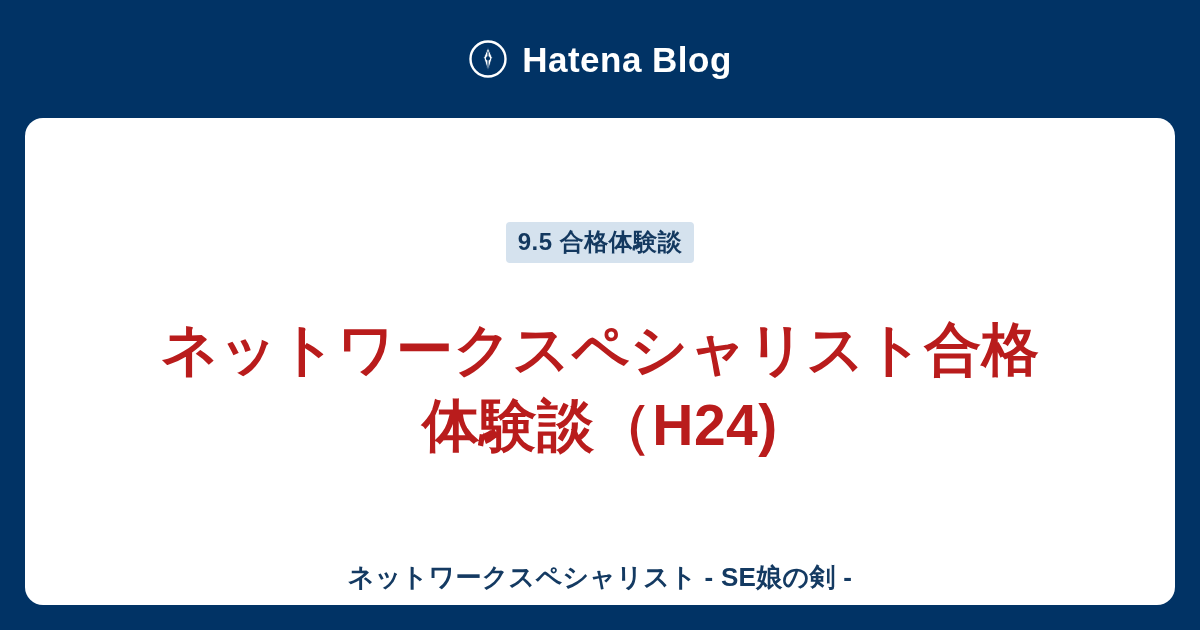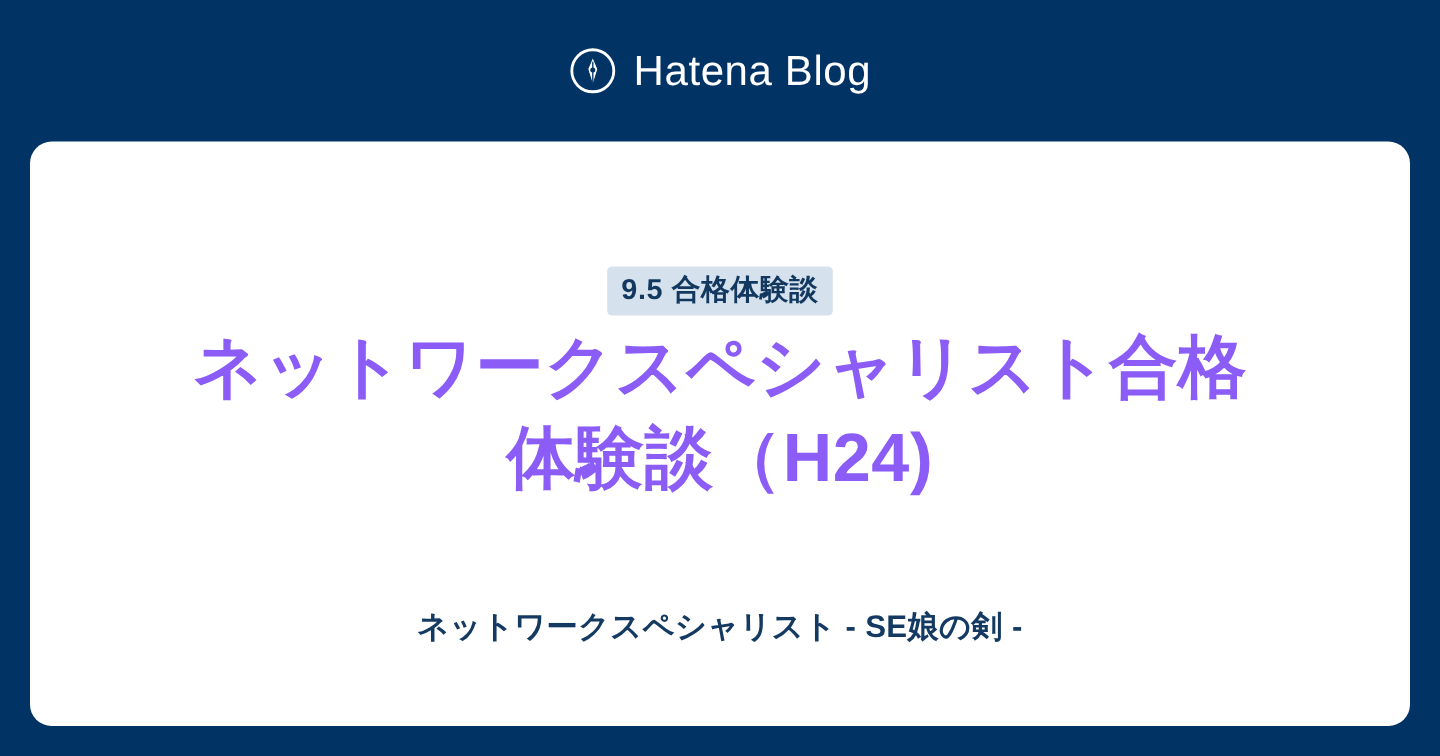--- a/index.html
+++ b/index.html
@@ -33,60 +33,61 @@
   .brand-logo-icon {
     width: 40px;
     height: 40px;
     flex: 0 0 40px;
     display: block;
   }
 
   .brand-wordmark {
     color: #ffffff;
     font-size: 35px;
-    font-weight: 400;
+    font-weight: 700;
     letter-spacing: 0.5px;
     line-height: 1;
     white-space: nowrap;
   }
 
   
   .card {
     position: absolute;
     left: 25px;
     top: 118px;
     width: 1150px;
     height: 487px;
     background: #ffffff;
     border-radius: 18px;
     display: flex;
     flex-direction: column;
     align-items: center;
     justify-content: flex-start;
     padding: 0 48px;
+    gap: 12px;
   }
 
   
   .category-badge {
     margin-top: 104px;
     background: #d5e2ee;
     color: #13385f;
     font-size: 24px;
     font-weight: 700;
     line-height: 1;
     padding: 8px 12px 9px;
     border-radius: 4px;
     white-space: nowrap;
     letter-spacing: 0.5px;
   }
 
   
   .entry-title {
-    margin-top: 5px;
-    color: #8b5cf6;
+    margin-top: 36px;
+    color: #b91c1c;
     font-size: 57px;
     font-weight: 700;
     line-height: 76px;
     text-align: center;
     letter-spacing: 0.5px;
     max-width: 900px;
     word-break: break-all;
   }
 
   

